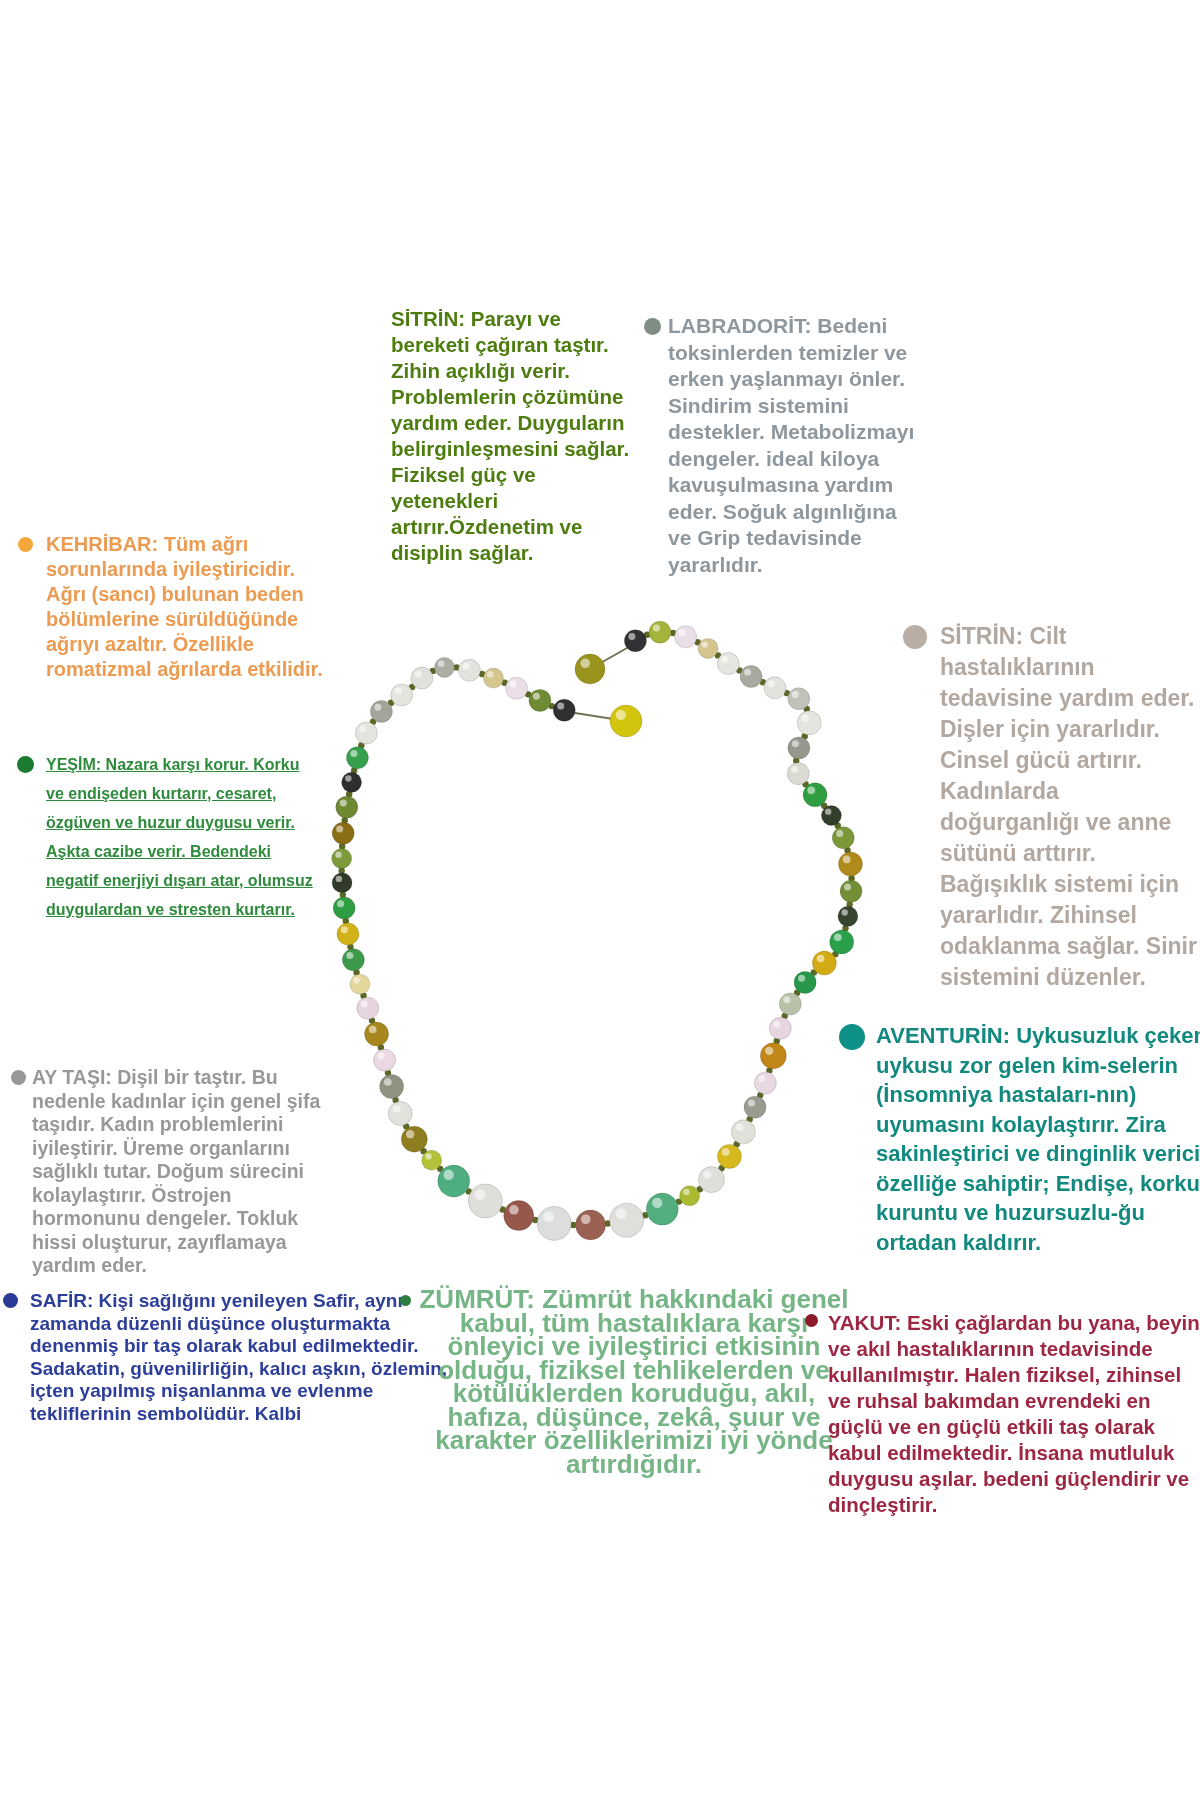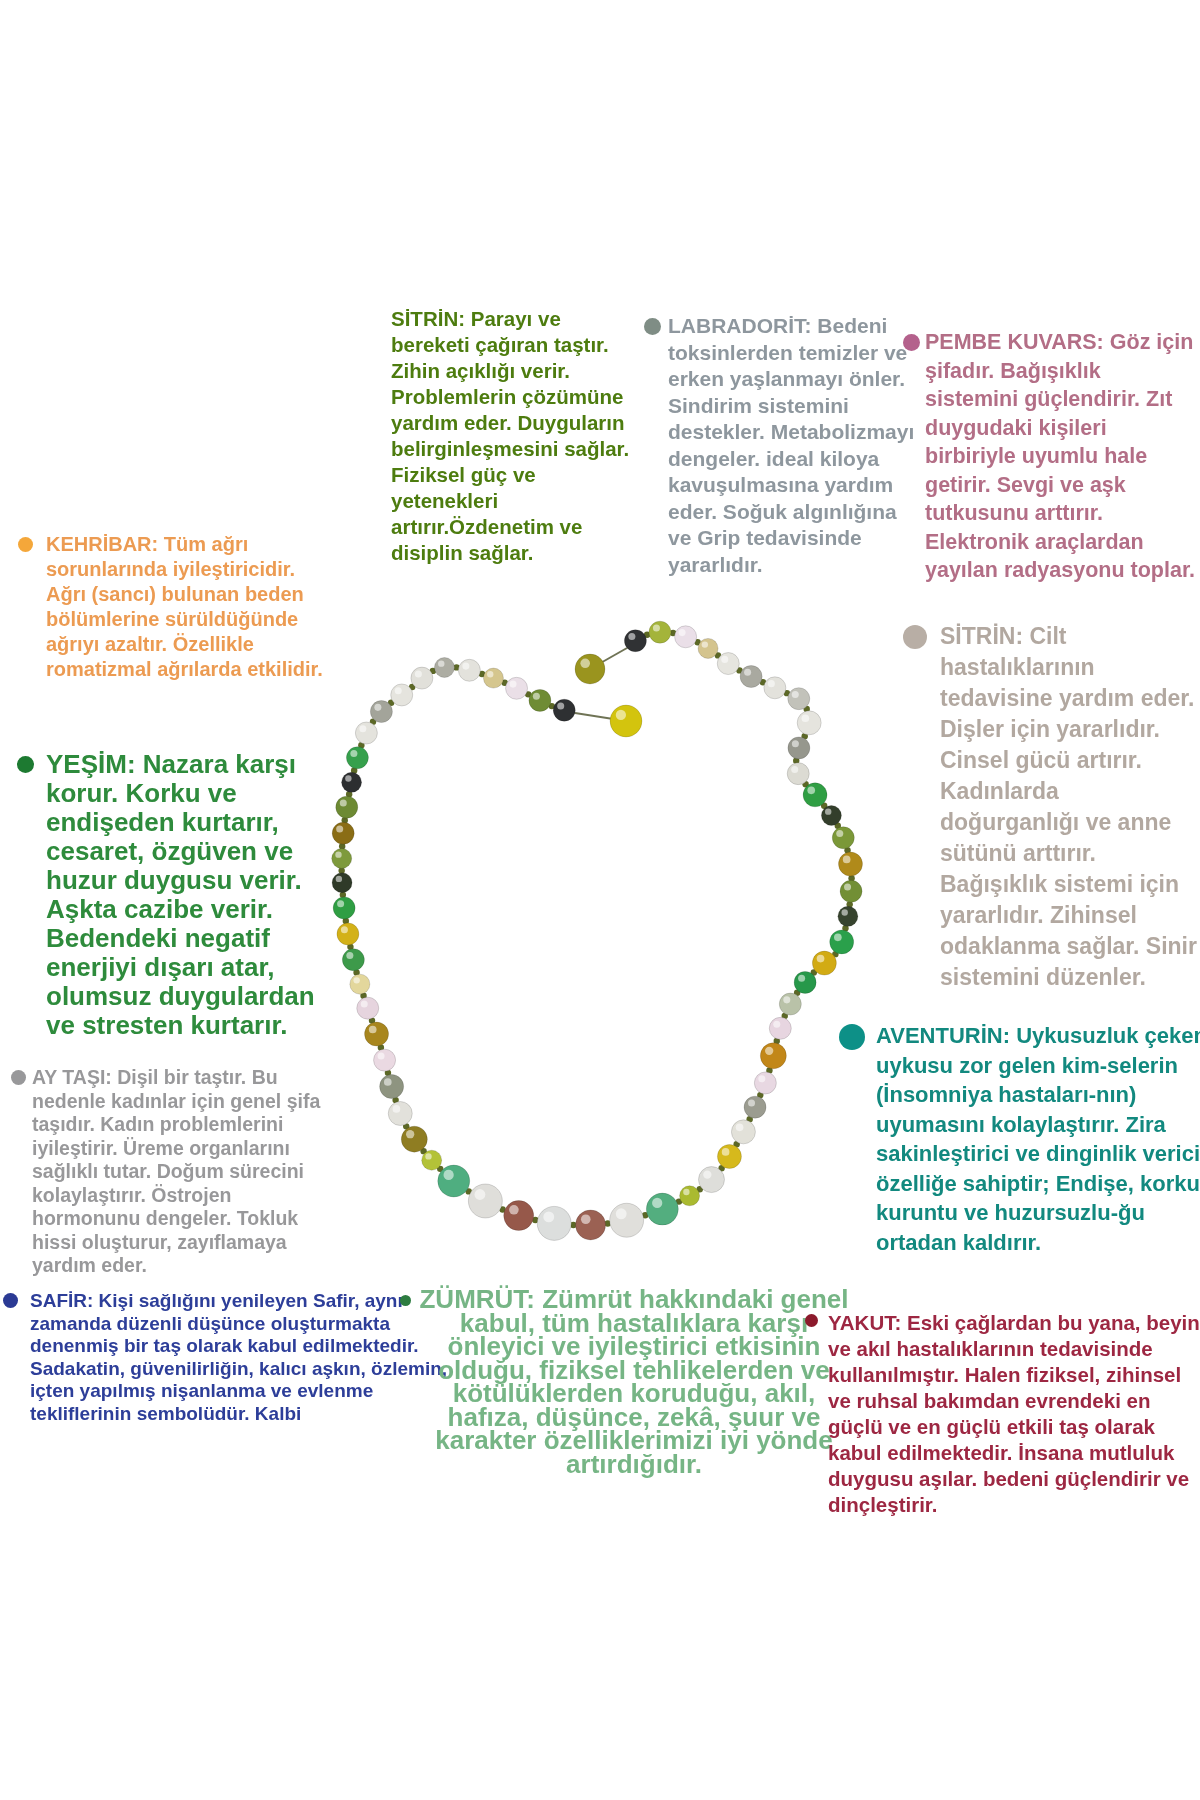--- a/index.html
+++ b/index.html
@@ -14,21 +14,21 @@
   .stone .bullet{
     position:absolute;border-radius:50%;display:inline-block;
   }
   .sname{display:inline;}
   .stext{display:inline;}
   
   .kan{left:42px;top:326px;width:372px;font-size:23px;line-height:30px;}
   .kan .bullet{width:17px;height:17px;left:-30px;top:6px;}
   .keh{left:46px;top:532px;width:288px;font-size:20px;line-height:25px;}
   .keh .bullet{width:15px;height:15px;left:-28px;top:5px;}
-  .yes{left:46px;top:750px;width:272px;font-size:26px;line-height:29px;}
+  .yes{left:46px;top:750px;width:272px;font-size:16px;line-height:29px;text-decoration:underline;}
   .yes .bullet{width:17px;height:17px;left:-29px;top:6px;}
   .ay{left:32px;top:1042px;width:300px;font-size:19.5px;line-height:23.5px;}
   .ay .bullet{width:15px;height:15px;left:-21px;top:4px;}
   .saf{left:30px;top:1290px;width:420px;font-size:19px;line-height:22.5px;}
   .saf .bullet{width:15px;height:15px;left:-27px;top:3px;}
   .sit{left:391px;top:306px;width:252px;font-size:20.5px;line-height:26px;}
   .zum{left:416px;top:1288px;width:436px;font-size:26px;line-height:23.5px;text-align:center;}
   .zum .bullet{width:11px;height:11px;left:-16px;top:7px;}
   .lab{left:668px;top:313px;width:248px;font-size:21px;line-height:26.5px;}
   .lab .bullet{width:17px;height:17px;left:-24px;top:5px;}
@@ -341,25 +341,20 @@
     <span class="sname">ZÜMRÜT:</span>
     <span class="stext">Zümrüt hakkındaki genel kabul, tüm hastalıklara karşı önleyici ve iyileştirici etkisinin olduğu, fiziksel tehlikelerden ve kötülüklerden koruduğu, akıl, hafıza, düşünce, zekâ, şuur ve karakter özelliklerimizi iyi yönde artırdığıdır.</span>
   </div>
 
   <div class="stone lab" style="color: rgb(142, 151, 158);">
     <span class="bullet" style="background: rgb(127, 141, 133);"></span>
     <span class="sname">LABRADORİT:</span>
     <span class="stext">Bedeni toksinlerden temizler ve erken yaşlanmayı önler. Sindirim sistemini destekler. Metabolizmayı dengeler. ideal kiloya kavuşulmasına yardım eder. Soğuk algınlığına  ve Grip tedavisinde yararlıdır.</span>
   </div>
 
-  <div class="stone pem" style="color: rgb(179, 110, 134);">
-    <span class="bullet" style="background: rgb(180, 97, 140);"></span>
-    <span class="sname">PEMBE KUVARS:</span>
-    <span class="stext">Göz için şifadır. Bağışıklık sistemini güçlendirir. Zıt duygudaki kişileri birbiriyle uyumlu hale getirir. Sevgi ve aşk tutkusunu arttırır. Elektronik araçlardan yayılan radyasyonu toplar.</span>
-  </div>
 
   <div class="stone sel" style="color: rgb(178, 168, 160);">
     <span class="bullet" style="background: rgb(184, 174, 165);"></span>
     <span class="sname">SİTRİN:</span>
     <span class="stext">Cilt hastalıklarının tedavisine yardım eder. Dişler için yararlıdır. Cinsel gücü artırır. Kadınlarda doğurganlığı ve anne sütünü arttırır. Bağışıklık sistemi için yararlıdır. Zihinsel odaklanma sağlar. Sinir sistemini düzenler.</span>
   </div>
 
   <div class="stone ave" style="color: rgb(18, 137, 127);">
     <span class="bullet" style="background: rgb(13, 144, 135);"></span>
     <span class="sname">AVENTURİN:</span>

